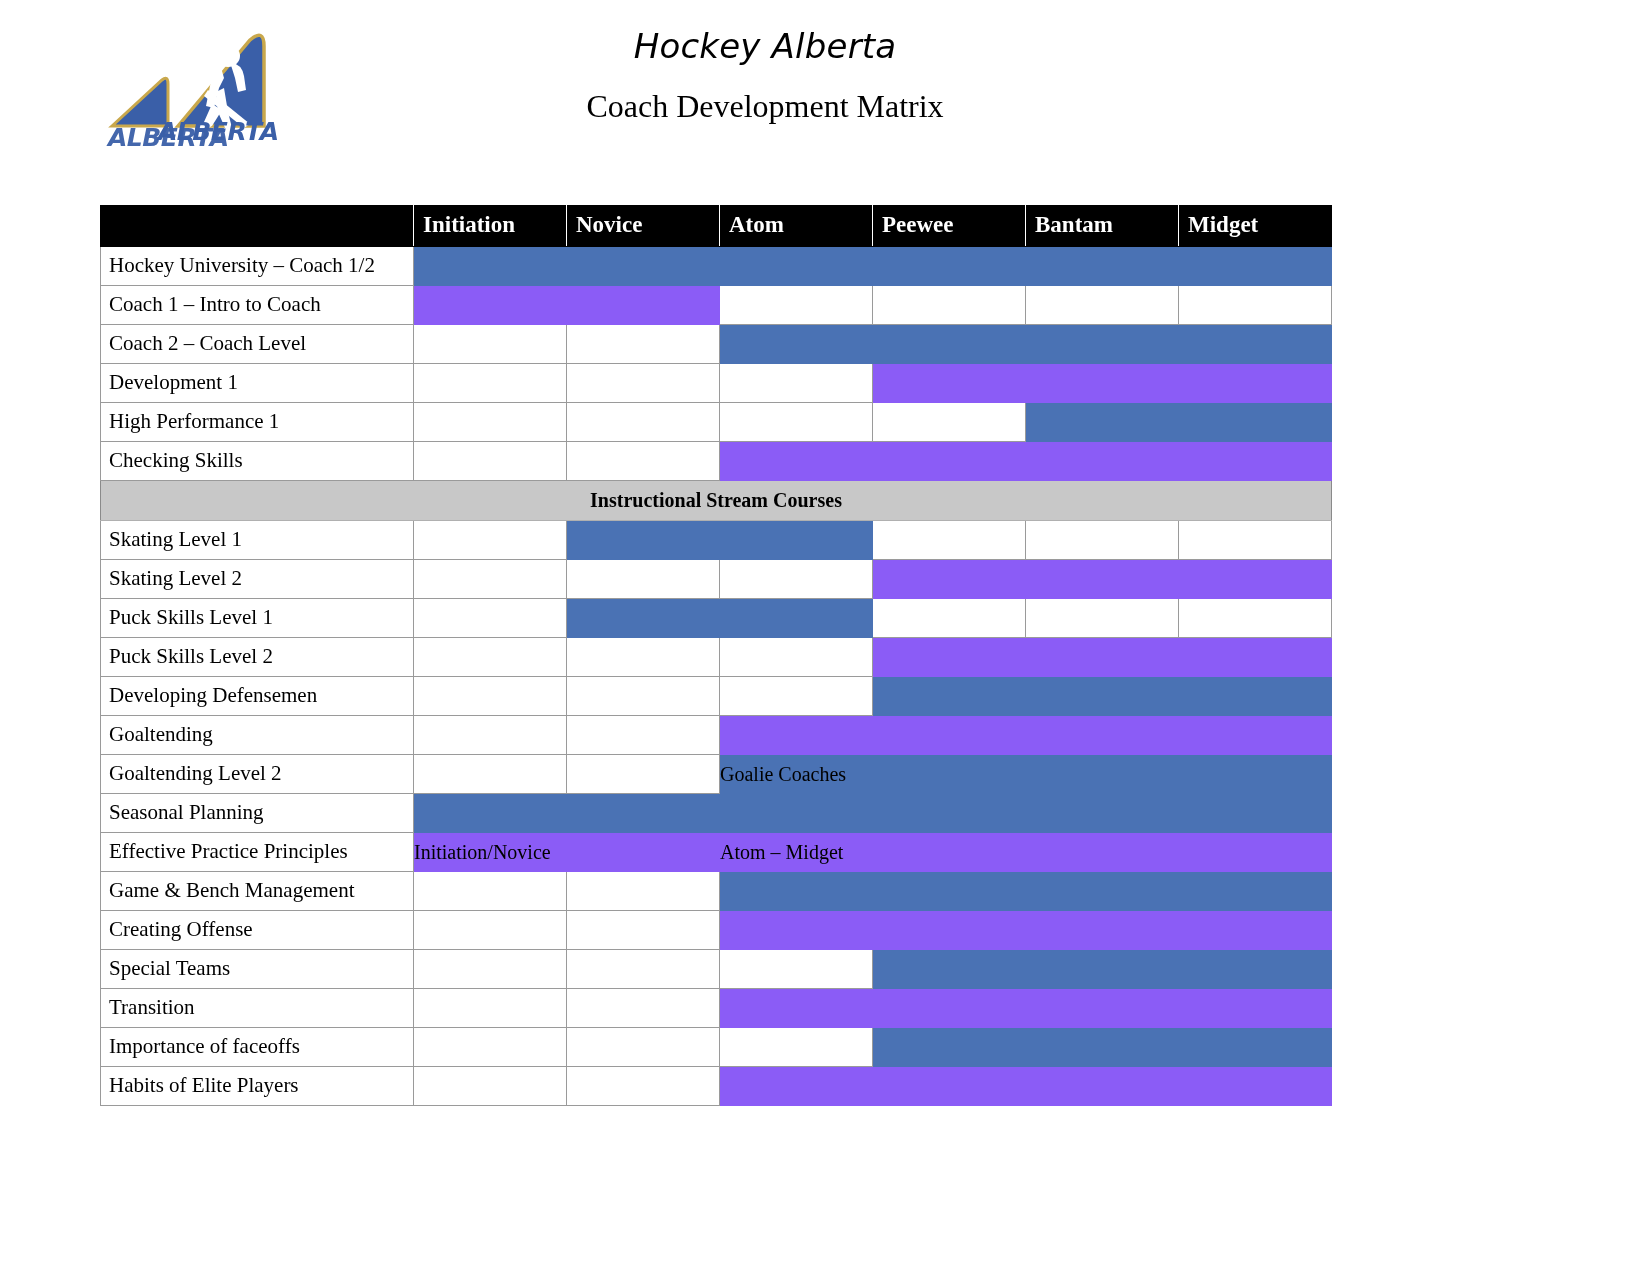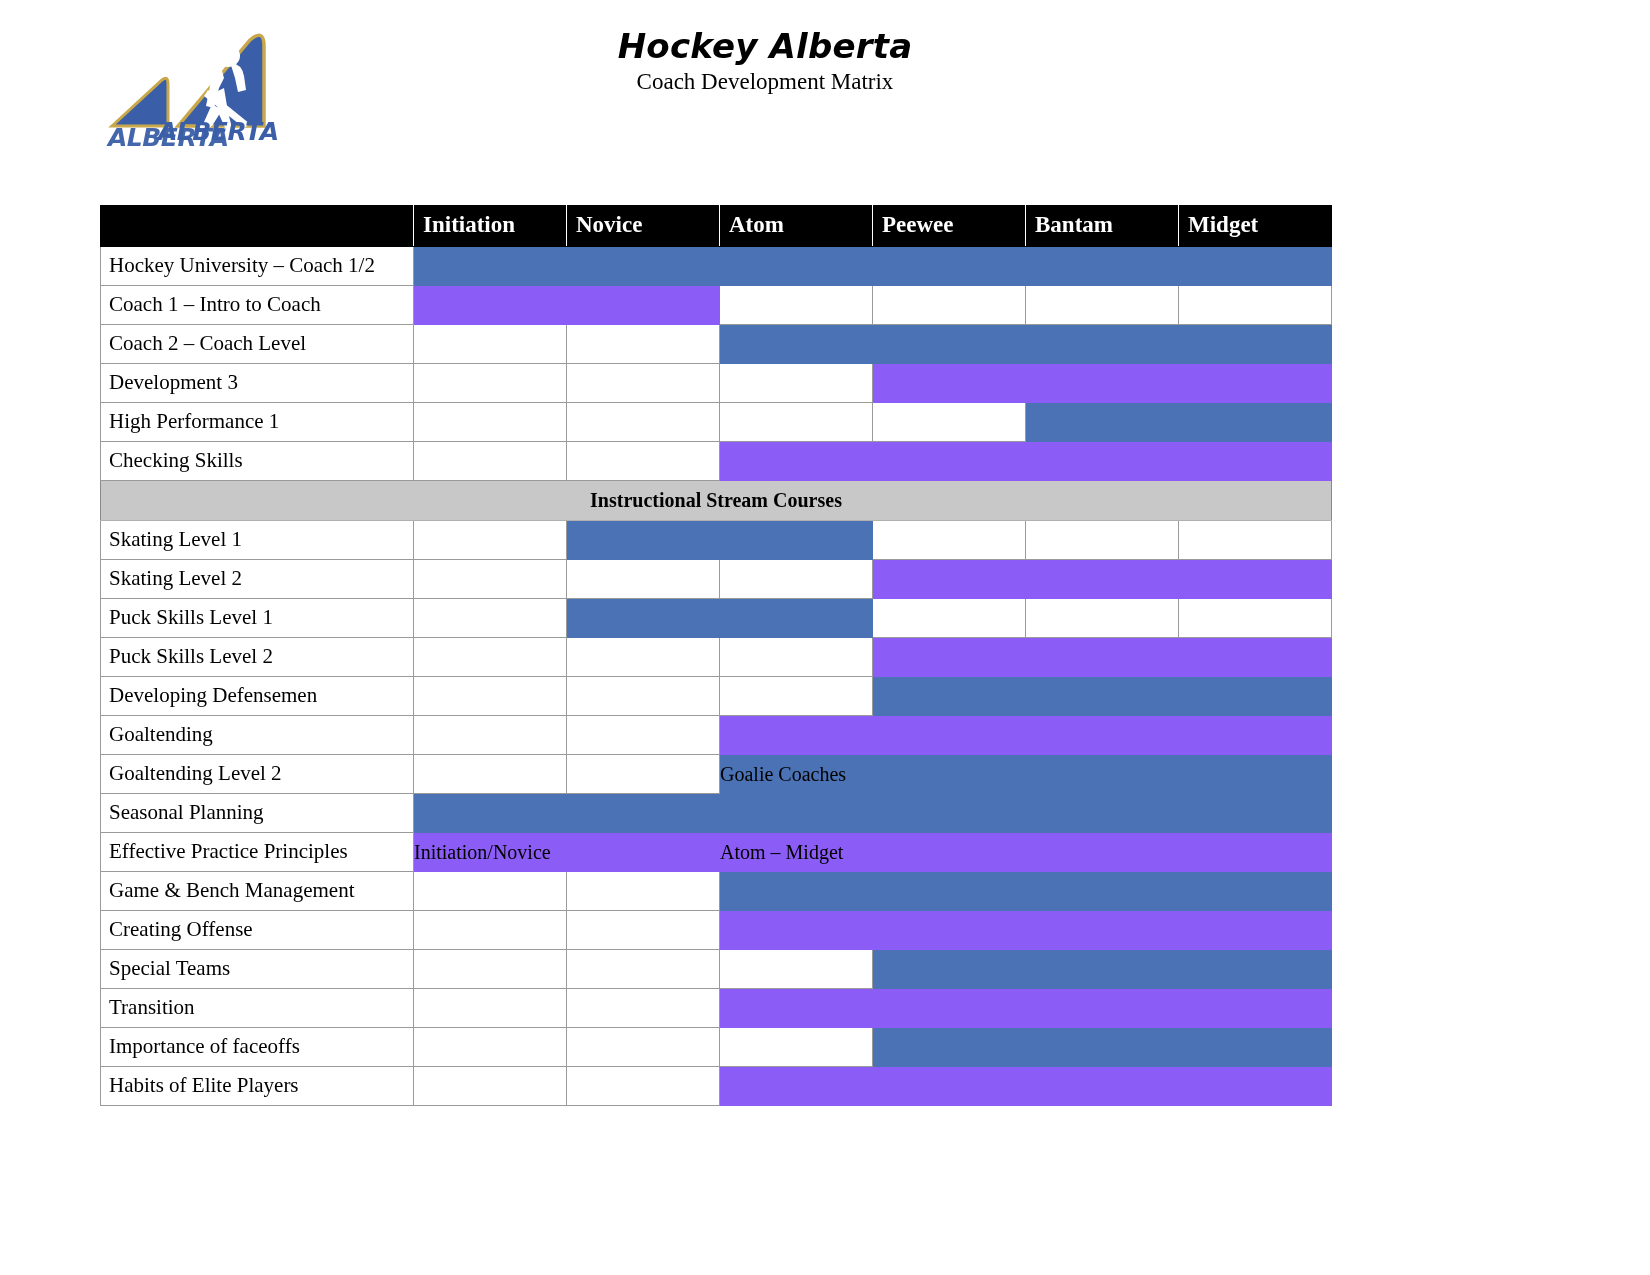--- a/index.html
+++ b/index.html
@@ -33,31 +33,31 @@
   .title-block {
     position: absolute;
     left: 0;
     right: 0;
     top: 26px;
     text-align: center;
     width: 1530px;
   }
   .title-main {
     font-family: "DejaVu Sans", "Liberation Sans", sans-serif;
-    font-weight: bold;
+    font-weight: normal;
     font-style: italic;
     font-size: 34px;
     letter-spacing: 0.2px;
     line-height: 1.18;
   }
   .title-sub {
     font-family: "Liberation Serif", "DejaVu Serif", serif;
-    font-size: 23px;
+    font-size: 32px;
     line-height: 1.25;
-    margin-top: 2px;
+    margin-top: 20px;
   }
 
   
   .matrix-wrap {
     position: absolute;
     left: 100px;
     top: 205px;
     width: 1231px;
     border-radius: 23px;
   }
@@ -198,21 +198,21 @@
           <td class="grid-cell"></td>
           <td class="grid-cell"></td>
         </tr>
         <tr class="data-row">
           <td class="label-cell">Coach 2 – Coach Level</td>
           <td class="grid-cell"></td>
           <td class="grid-cell"></td>
           <td class="bar-cell bar-blue" colspan="4"></td>
         </tr>
         <tr class="data-row">
-          <td class="label-cell">Development 3</td>
+          <td class="label-cell">Development 1</td>
           <td class="grid-cell"></td>
           <td class="grid-cell"></td>
           <td class="grid-cell"></td>
           <td class="bar-cell bar-yellow" colspan="3"></td>
         </tr>
         <tr class="data-row">
           <td class="label-cell">High Performance 1</td>
           <td class="grid-cell"></td>
           <td class="grid-cell"></td>
           <td class="grid-cell"></td>

